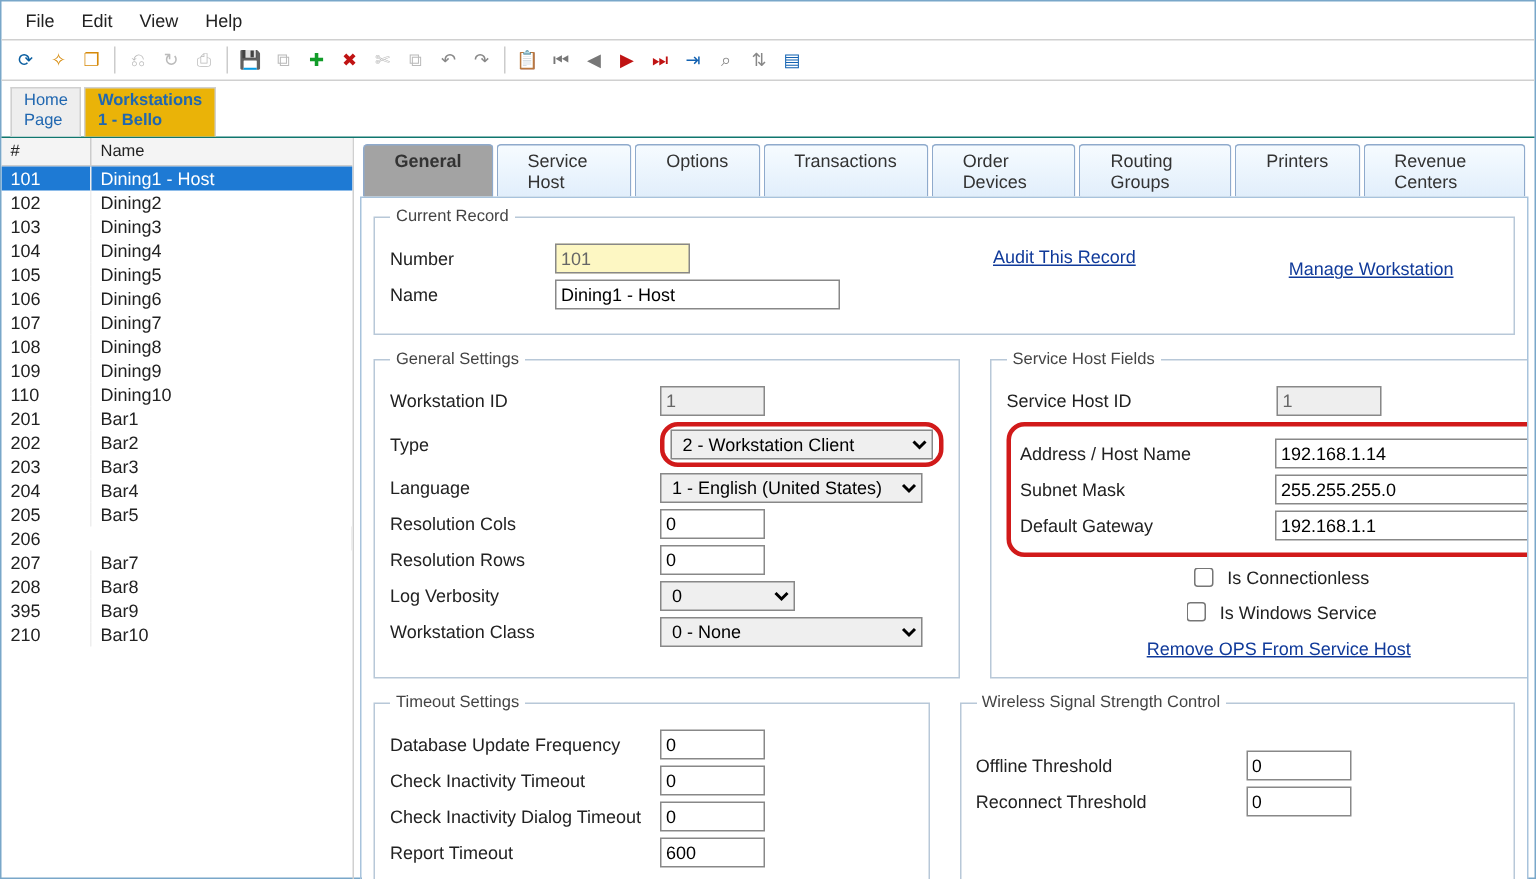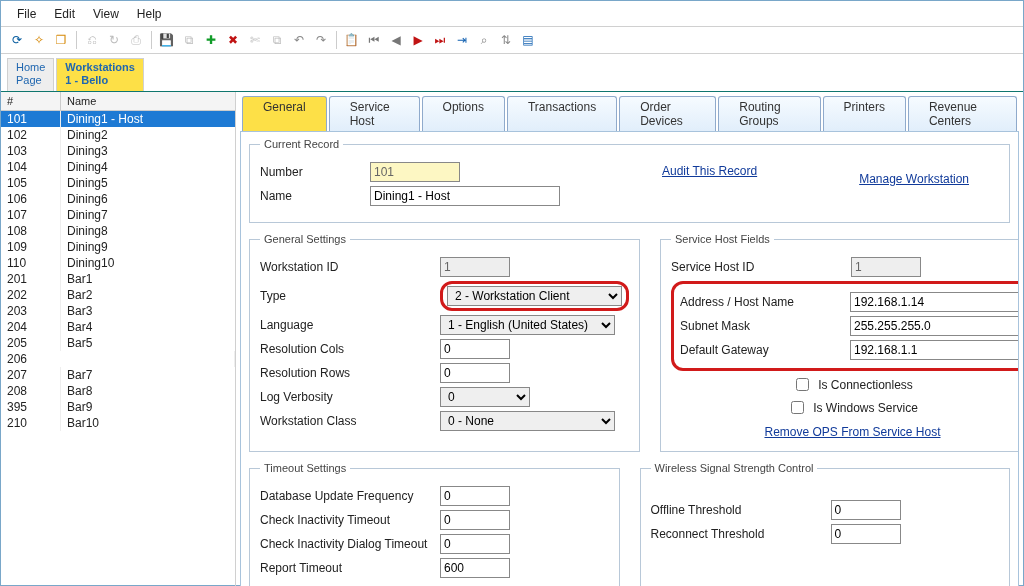--- a/index.html
+++ b/index.html
@@ -11,41 +11,41 @@
   .menubar span { padding:2px 8px; cursor:default; }
 
   
   .toolbar { display:flex; align-items:center; gap:2px; padding:3px 6px; border-bottom:1px solid #d0d0d0; }
   .tbtn { width:20px; height:20px; display:flex; align-items:center; justify-content:center; border:1px solid transparent; border-radius:2px; font-size:12px; color:#555; }
   .tsep { width:1px; height:18px; background:#ccc; margin:0 3px; }
 
   
   .doctabs { display:flex; padding:4px 6px 0 6px; gap:2px; border-bottom:1px solid #0f766e; font-size:11px; }
   .doctab { padding:2px 8px 4px 8px; border:1px solid #d0d0d0; border-bottom:none; background:#eee; color:#2067b0; line-height:1.2; }
-  .doctab.active { background:#fde047; }
+  .doctab.active { background:#eab308; }
 
   
   .body { display:flex; height:calc(100% - 78px); }
   .left { width:235px; border-right:1px solid #d0d0d0; overflow:auto; }
   .grid-header { display:flex; background:#f4f4f4; border-bottom:1px solid #ccc; font-size:11px; }
   .grid-header div:first-child { width:60px; padding:3px 6px; border-right:1px solid #ccc; }
   .grid-header div:last-child { flex:1; padding:3px 6px; }
   .grid-row { display:flex; font-size:12px; }
   .grid-row div:first-child { width:60px; padding:1px 6px; border-right:1px solid #eee; }
   .grid-row div:last-child { flex:1; padding:1px 6px; }
   .grid-row.selected { background:#1e7ad4; color:#fff; }
 
   .right { flex:1; display:flex; flex-direction:column; padding:0 4px 4px 4px; overflow:hidden; }
 
   
   .ptabs { display:flex; gap:2px; padding:4px 2px 0 2px; font-size:12px; }
   .ptab { padding:3px 20px; border:1px solid #8faacc; border-bottom:none; border-radius:3px 3px 0 0;
           background:linear-gradient(#f6fbff,#e1eefb); color:#333; }
   .ptab.first { border-top-left-radius:3px; }
-  .ptab.active { background:#fde047; font-weight:normal; }
+  .ptab.active { background:#a3a3a3; font-weight:bold; }
 
   .page { flex:1; border:1px solid #a8c3dc; border-top:1px solid #a8c3dc; padding:6px 8px; overflow:auto; background:#fff; }
 
   fieldset { border:1px solid #b8c8d8; margin:0 0 10px 0; padding:8px 10px 12px 10px; }
   legend  { font-size:11px; color:#444; padding:0 4px; }
 
   .row2 { display:grid; grid-template-columns:1fr 1fr; gap:20px; }
 
   .frow { display:flex; align-items:center; margin:4px 0; }
   .flabel { width:180px; text-align:left; padding-right:8px; font-size:12px; }

